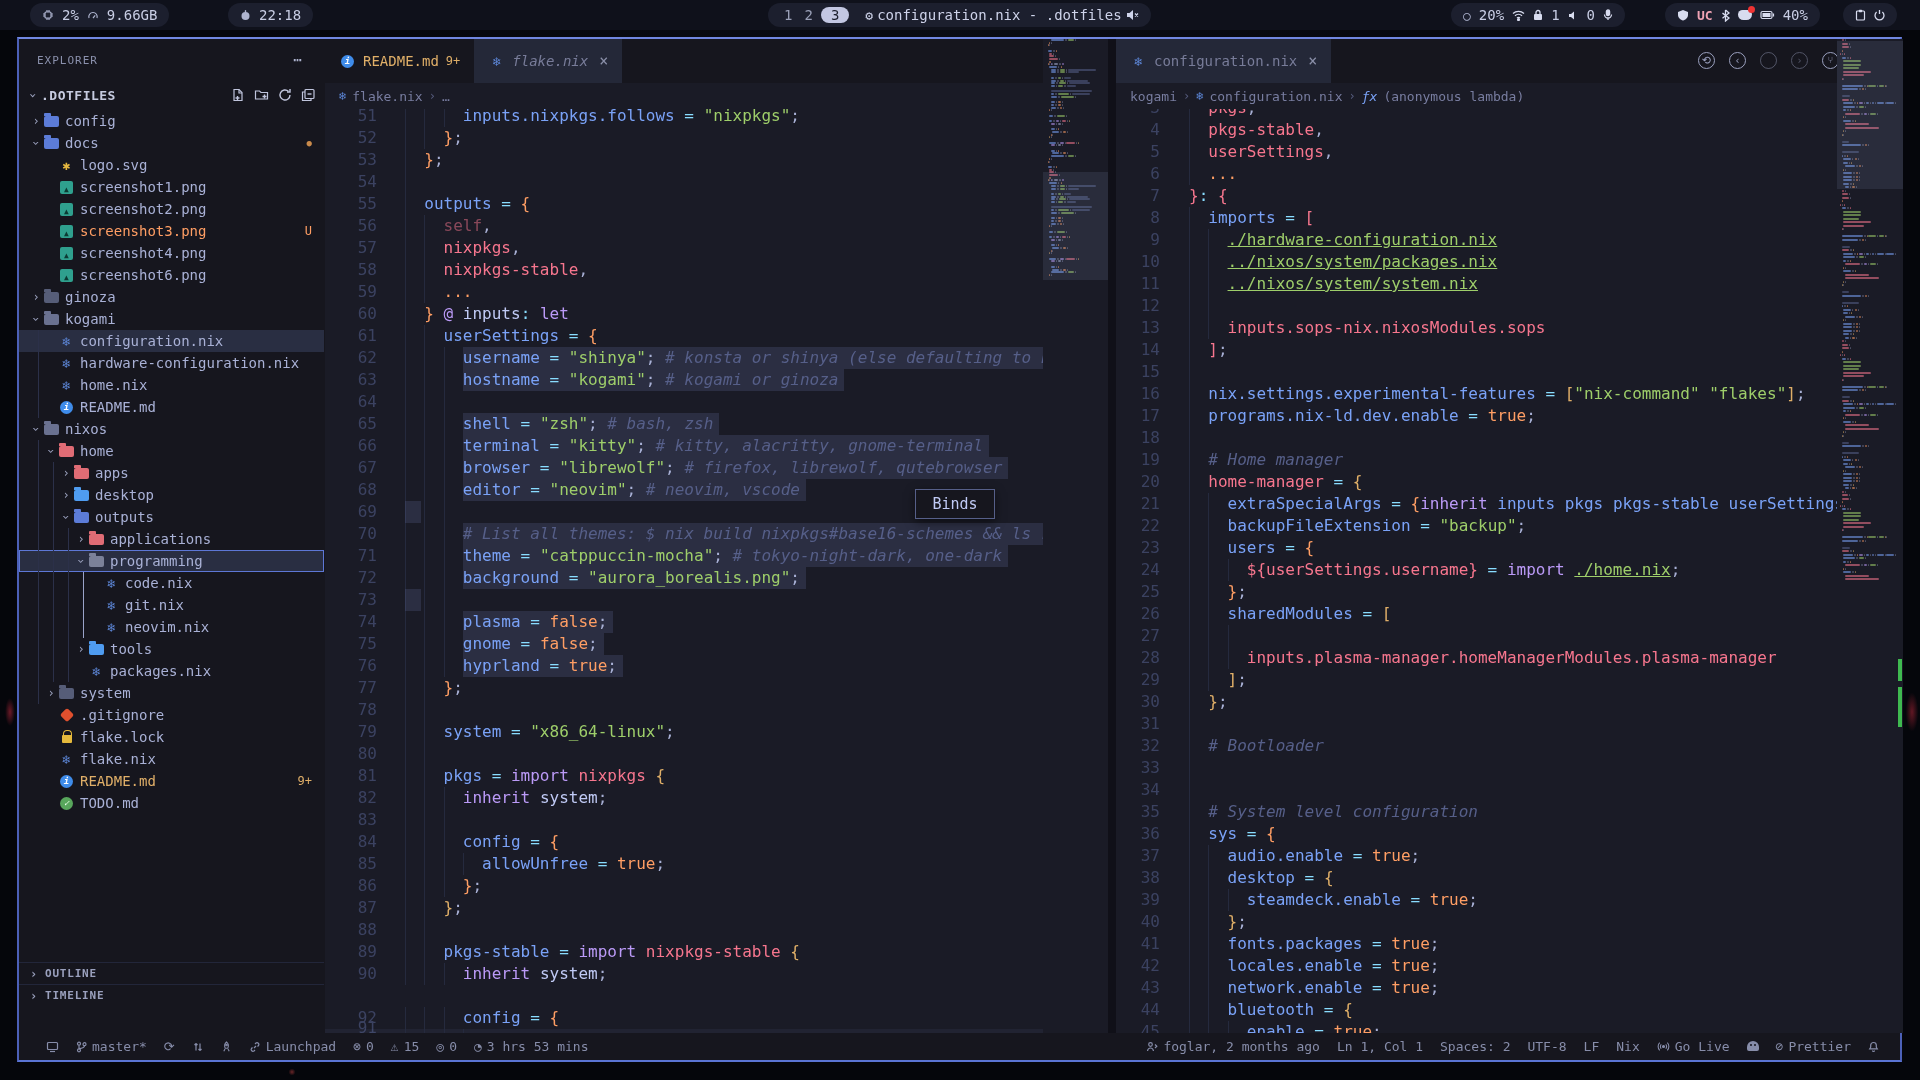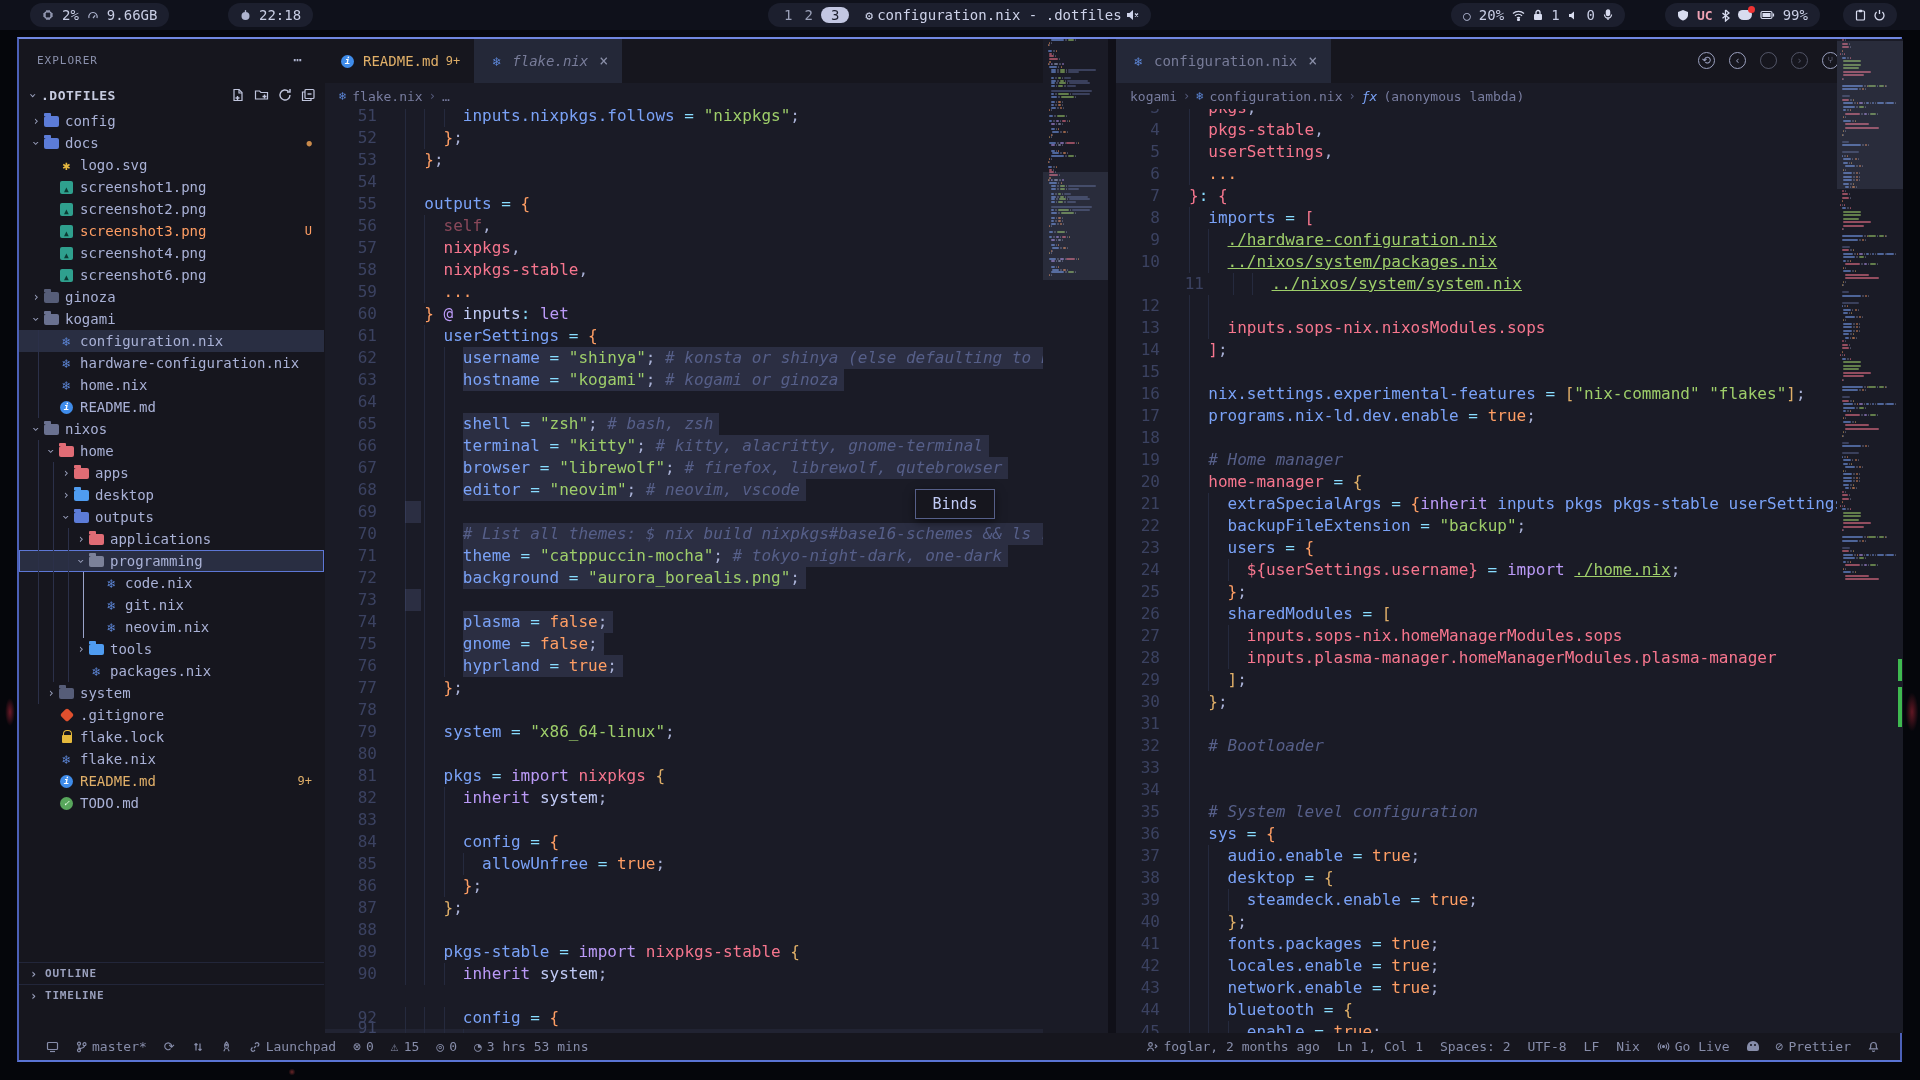--- a/index.html
+++ b/index.html
@@ -219,21 +219,21 @@
           </svg>
       </span>
       <span class="reddot"></span>
       <span class="tb-ic">
         <svg width="15" height="10" viewBox="0 0 15 10" fill="none" stroke="#d8dcef" stroke-width="1.2">
             <rect x="1" y="1.5" width="11" height="7" rx="1.5"></rect>
             <rect x="2.5" y="3" width="8" height="4" fill="#d8dcef" stroke="none"></rect>
             <path d="M13.5 3.5v3"></path>
           </svg>
       </span>
-      <span>99%</span>
+      <span>40%</span>
     </div>
     <div class="pill" style="left:1843px;">
       <span class="tb-ic">
         <svg width="11" height="12" viewBox="0 0 11 12" fill="none" stroke="#d8dcef" stroke-width="1.2">
             <rect x="1.5" y="2" width="8" height="9" rx="1"></rect>
             <rect x="3.8" y=".8" width="3.4" height="2.4" rx=".8" fill="#d8dcef" stroke="none"></rect>
           </svg>
       </span>
       <span class="tb-ic">
         <svg width="11" height="12" viewBox="0 0 11 12" fill="none" stroke="#d8dcef" stroke-width="1.3">
@@ -880,37 +880,37 @@
       <div class="codewrap">
         <div class="codeinner" id="rcode" style="top:-12px;">
               <div class="cl" style="top: 0px;"><div class="guide" style="left: 73px;"></div><span class="ln" style="width: 44px;">3</span><span class="lt" style="left: 73px;"><span class="tok-f">  </span><span class="tok-p">pkgs</span><span class="tok-f">,</span></span></div>
               <div class="cl" style="top: 22px;"><div class="guide" style="left: 73px;"></div><span class="ln" style="width: 44px;">4</span><span class="lt" style="left: 73px;"><span class="tok-f">  </span><span class="tok-p">pkgs-stable</span><span class="tok-f">,</span></span></div>
               <div class="cl" style="top: 44px;"><div class="guide" style="left: 73px;"></div><span class="ln" style="width: 44px;">5</span><span class="lt" style="left: 73px;"><span class="tok-f">  </span><span class="tok-p">userSettings</span><span class="tok-f">,</span></span></div>
               <div class="cl" style="top: 66px;"><div class="guide" style="left: 73px;"></div><span class="ln" style="width: 44px;">6</span><span class="lt" style="left: 73px;"><span class="tok-f">  </span><span class="tok-or">...</span></span></div>
               <div class="cl" style="top: 88px;"><span class="ln" style="width: 44px;">7</span><span class="lt" style="left: 73px;"><span class="tok-f"></span><span class="tok-p">}</span><span class="tok-o">: </span><span class="tok-p">{</span></span></div>
               <div class="cl" style="top: 110px;"><div class="guide" style="left: 73px;"></div><span class="ln" style="width: 44px;">8</span><span class="lt" style="left: 73px;"><span class="tok-f">  </span><span class="tok-b">imports</span><span class="tok-o"> = </span><span class="tok-p">[</span></span></div>
               <div class="cl" style="top: 132px;"><div class="guide" style="left: 73px;"></div><div class="guide" style="left: 92.266px;"></div><span class="ln" style="width: 44px;">9</span><span class="lt" style="left: 73px;"><span class="tok-f">    </span><span class="tok-l">./hardware-configuration.nix</span></span></div>
               <div class="cl" style="top: 154px;"><div class="guide" style="left: 73px;"></div><div class="guide" style="left: 92.266px;"></div><span class="ln" style="width: 44px;">10</span><span class="lt" style="left: 73px;"><span class="tok-f">    </span><span class="tok-l">../nixos/system/packages.nix</span></span></div>
-              <div class="cl" style="top: 176px; margin-left: 44px;"><div class="guide" style="left: 73px;"></div><div class="guide" style="left: 92.266px;"></div><span class="ln" style="width: 44px;">11</span><span class="lt" style="left: 73px;"><span class="tok-f">    </span><span class="tok-l">../nixos/system/system.nix</span></span></div>
+              <div class="cl" style="top: 176px;"><div class="guide" style="left: 73px;"></div><div class="guide" style="left: 92.266px;"></div><span class="ln" style="width: 44px;">11</span><span class="lt" style="left: 73px;"><span class="tok-f">    </span><span class="tok-l">../nixos/system/system.nix</span></span></div>
               <div class="cl" style="top: 198px;"><div class="guide" style="left: 73px;"></div><div class="guide" style="left: 92.266px;"></div><span class="ln" style="width: 44px;">12</span></div>
               <div class="cl" style="top: 220px;"><div class="guide" style="left: 73px;"></div><div class="guide" style="left: 92.266px;"></div><span class="ln" style="width: 44px;">13</span><span class="lt" style="left: 73px;"><span class="tok-f">    </span><span class="tok-p">inputs.sops-nix.nixosModules.sops</span></span></div>
               <div class="cl" style="top: 242px;"><div class="guide" style="left: 73px;"></div><span class="ln" style="width: 44px;">14</span><span class="lt" style="left: 73px;"><span class="tok-f">  </span><span class="tok-p">]</span><span class="tok-f">;</span></span></div>
               <div class="cl" style="top: 264px;"><div class="guide" style="left: 73px;"></div><span class="ln" style="width: 44px;">15</span></div>
               <div class="cl" style="top: 286px;"><div class="guide" style="left: 73px;"></div><span class="ln" style="width: 44px;">16</span><span class="lt" style="left: 73px;"><span class="tok-f">  </span><span class="tok-b">nix.settings.experimental-features</span><span class="tok-o"> = </span><span class="tok-y">[</span><span class="tok-s">"nix-command"</span><span class="tok-f"> </span><span class="tok-s">"flakes"</span><span class="tok-y">]</span><span class="tok-f">;</span></span></div>
               <div class="cl" style="top: 308px;"><div class="guide" style="left: 73px;"></div><span class="ln" style="width: 44px;">17</span><span class="lt" style="left: 73px;"><span class="tok-f">  </span><span class="tok-b">programs.nix-ld.dev.enable</span><span class="tok-o"> = </span><span class="tok-or">true</span><span class="tok-f">;</span></span></div>
               <div class="cl" style="top: 330px;"><div class="guide" style="left: 73px;"></div><span class="ln" style="width: 44px;">18</span></div>
               <div class="cl" style="top: 352px;"><div class="guide" style="left: 73px;"></div><span class="ln" style="width: 44px;">19</span><span class="lt" style="left: 73px;"><span class="tok-f">  </span><span class="tok-c"># Home manager</span></span></div>
               <div class="cl" style="top: 374px;"><div class="guide" style="left: 73px;"></div><span class="ln" style="width: 44px;">20</span><span class="lt" style="left: 73px;"><span class="tok-f">  </span><span class="tok-p">home-manager</span><span class="tok-o"> = </span><span class="tok-y">{</span></span></div>
               <div class="cl" style="top: 396px;"><div class="guide" style="left: 73px;"></div><div class="guide" style="left: 92.266px;"></div><span class="ln" style="width: 44px;">21</span><span class="lt" style="left: 73px;"><span class="tok-f">    </span><span class="tok-b">extraSpecialArgs</span><span class="tok-o"> = </span><span class="tok-or">{</span><span class="tok-pu">inherit</span><span class="tok-f"> </span><span class="tok-b">inputs</span><span class="tok-f"> </span><span class="tok-b">pkgs</span><span class="tok-f"> </span><span class="tok-b">pkgs-stable</span><span class="tok-f"> </span><span class="tok-b">userSettings</span><span class="tok-f">;</span><span class="tok-or">}</span><span class="tok-f">;</span></span></div>
               <div class="cl" style="top: 418px;"><div class="guide" style="left: 73px;"></div><div class="guide" style="left: 92.266px;"></div><span class="ln" style="width: 44px;">22</span><span class="lt" style="left: 73px;"><span class="tok-f">    </span><span class="tok-b">backupFileExtension</span><span class="tok-o"> = </span><span class="tok-s">"backup"</span><span class="tok-f">;</span></span></div>
               <div class="cl" style="top: 440px;"><div class="guide" style="left: 73px;"></div><div class="guide" style="left: 92.266px;"></div><span class="ln" style="width: 44px;">23</span><span class="lt" style="left: 73px;"><span class="tok-f">    </span><span class="tok-b">users</span><span class="tok-o"> = </span><span class="tok-or">{</span></span></div>
               <div class="cl" style="top: 462px;"><div class="guide" style="left: 73px;"></div><div class="guide" style="left: 92.266px;"></div><div class="guide" style="left: 111.532px;"></div><span class="ln" style="width: 44px;">24</span><span class="lt" style="left: 73px;"><span class="tok-f">      </span><span class="tok-p">${userSettings.username}</span><span class="tok-o"> = </span><span class="tok-pu">import</span><span class="tok-f"> </span><span class="tok-l">./home.nix</span><span class="tok-f">;</span></span></div>
               <div class="cl" style="top: 484px;"><div class="guide" style="left: 73px;"></div><div class="guide" style="left: 92.266px;"></div><span class="ln" style="width: 44px;">25</span><span class="lt" style="left: 73px;"><span class="tok-f">    </span><span class="tok-or">}</span><span class="tok-f">;</span></span></div>
               <div class="cl" style="top: 506px;"><div class="guide" style="left: 73px;"></div><div class="guide" style="left: 92.266px;"></div><span class="ln" style="width: 44px;">26</span><span class="lt" style="left: 73px;"><span class="tok-f">    </span><span class="tok-b">sharedModules</span><span class="tok-o"> = </span><span class="tok-y">[</span></span></div>
-              <div class="cl" style="top: 528px;"><div class="guide" style="left: 73px;"></div><div class="guide" style="left: 92.266px;"></div><div class="guide" style="left: 111.532px;"></div><span class="ln" style="width: 44px;">27</span><span class="lt" style="left: 73px;"><span class="tok-f">      </span><span class="tok-p">inputs.sops-nix.homeManagerModules.sops</span></span></div>
+              <div class="cl" style="top: 528px;"><div class="guide" style="left: 73px;"></div><div class="guide" style="left: 92.266px;"></div><div class="guide" style="left: 111.532px;"></div><span class="ln" style="width: 44px;">27</span></div>
               <div class="cl" style="top: 550px;"><div class="guide" style="left: 73px;"></div><div class="guide" style="left: 92.266px;"></div><div class="guide" style="left: 111.532px;"></div><span class="ln" style="width: 44px;">28</span><span class="lt" style="left: 73px;"><span class="tok-f">      </span><span class="tok-p">inputs.plasma-manager.homeManagerModules.plasma-manager</span></span></div>
               <div class="cl" style="top: 572px;"><div class="guide" style="left: 73px;"></div><div class="guide" style="left: 92.266px;"></div><span class="ln" style="width: 44px;">29</span><span class="lt" style="left: 73px;"><span class="tok-f">    </span><span class="tok-y">]</span><span class="tok-f">;</span></span></div>
               <div class="cl" style="top: 594px;"><div class="guide" style="left: 73px;"></div><span class="ln" style="width: 44px;">30</span><span class="lt" style="left: 73px;"><span class="tok-f">  </span><span class="tok-y">}</span><span class="tok-f">;</span></span></div>
               <div class="cl" style="top: 616px;"><div class="guide" style="left: 73px;"></div><span class="ln" style="width: 44px;">31</span></div>
               <div class="cl" style="top: 638px;"><div class="guide" style="left: 73px;"></div><span class="ln" style="width: 44px;">32</span><span class="lt" style="left: 73px;"><span class="tok-f">  </span><span class="tok-c"># Bootloader</span></span></div>
               <div class="cl" style="top: 660px;"><div class="guide" style="left: 73px;"></div><span class="ln" style="width: 44px;">33</span></div>
               <div class="cl" style="top: 682px;"><div class="guide" style="left: 73px;"></div><span class="ln" style="width: 44px;">34</span></div>
               <div class="cl" style="top: 704px;"><div class="guide" style="left: 73px;"></div><span class="ln" style="width: 44px;">35</span><span class="lt" style="left: 73px;"><span class="tok-f">  </span><span class="tok-c"># System level configuration</span></span></div>
               <div class="cl" style="top: 726px;"><div class="guide" style="left: 73px;"></div><span class="ln" style="width: 44px;">36</span><span class="lt" style="left: 73px;"><span class="tok-f">  </span><span class="tok-b">sys</span><span class="tok-o"> = </span><span class="tok-or">{</span></span></div>
               <div class="cl" style="top: 748px;"><div class="guide" style="left: 73px;"></div><div class="guide" style="left: 92.266px;"></div><span class="ln" style="width: 44px;">37</span><span class="lt" style="left: 73px;"><span class="tok-f">    </span><span class="tok-b">audio.enable</span><span class="tok-o"> = </span><span class="tok-or">true</span><span class="tok-f">;</span></span></div>

